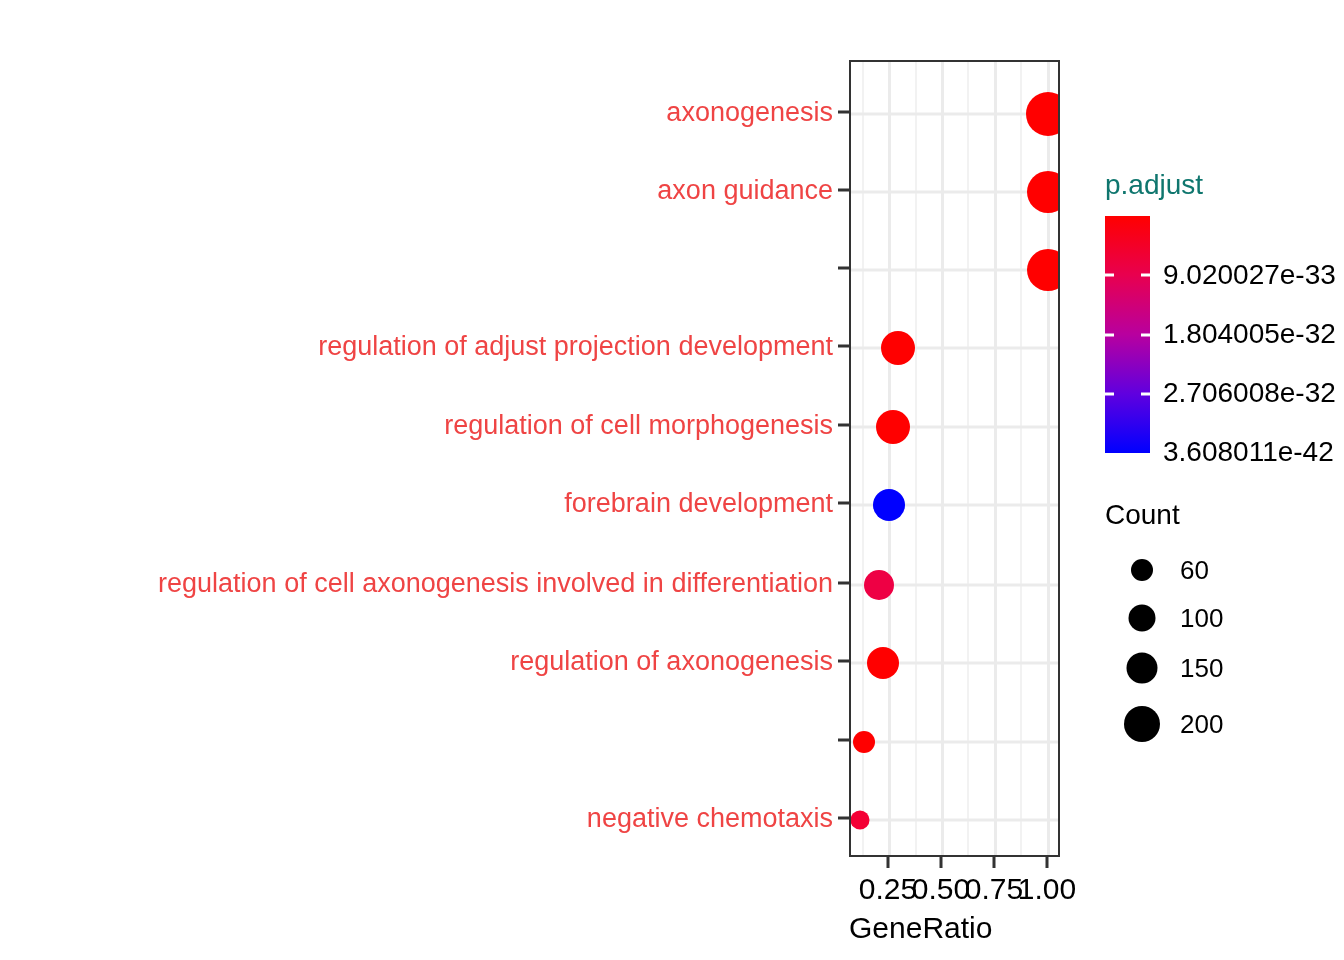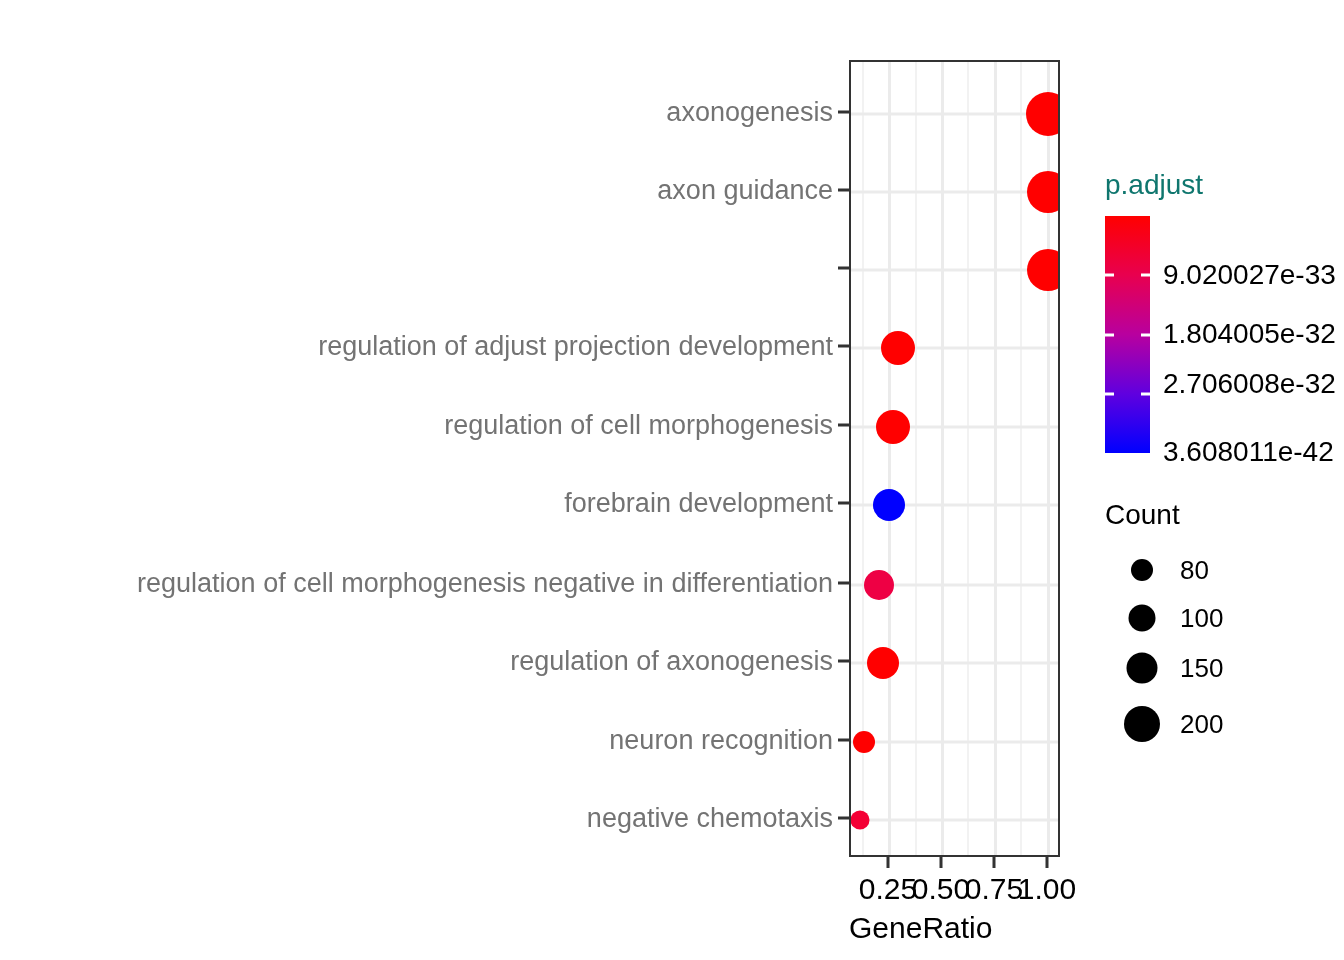--- a/index.html
+++ b/index.html
@@ -31,21 +31,21 @@
     width: 833px;
     height: 800px;
   }
   .ylabel {
     position: absolute;
     right: 0px;
     width: 833px;
     text-align: right;
     font-size: 27px;
     line-height: 27px;
-    color: #737373;
+    color: #ef4444;
     white-space: nowrap;
     transform: translateY(-50%);
   }
   .ytick {
     position: absolute;
     left: 838px;
     width: 11px;
     height: 3px;
     background: #333333;
     transform: translateY(-50%);
@@ -210,25 +210,24 @@
     <div class="ytick" style="top:52px"></div>
     <div class="ylabel" style="top:130px">axon guidance</div>
     <div class="ytick" style="top:130px"></div>
     <div class="ytick" style="top:208px"></div>
     <div class="ylabel" style="top:286px">regulation of adjust projection development</div>
     <div class="ytick" style="top:286px"></div>
     <div class="ylabel" style="top:365px">regulation of cell morphogenesis</div>
     <div class="ytick" style="top:365px"></div>
     <div class="ylabel" style="top:443px">forebrain development</div>
     <div class="ytick" style="top:443px"></div>
-    <div class="ylabel" style="top:523px">regulation of cell morphogenesis negative in differentiation</div>
+    <div class="ylabel" style="top:523px">regulation of cell axonogenesis involved in differentiation</div>
     <div class="ytick" style="top:523px"></div>
     <div class="ylabel" style="top:601px">regulation of axonogenesis</div>
     <div class="ytick" style="top:601px"></div>
-    <div class="ylabel" style="top:680px">neuron recognition</div>
     <div class="ytick" style="top:680px"></div>
     <div class="ylabel" style="top:758px">negative chemotaxis</div>
     <div class="ytick" style="top:758px"></div>
   </div>
 
   <div class="panel">
 
     <div class="vgrid-minor" style="left:11px"></div>
     <div class="vgrid-major" style="left:37px"></div>
     <div class="vgrid-minor" style="left:64px"></div>
@@ -282,28 +281,28 @@
     <div class="colorbar">
       <div class="cb-tick-l" style="top:59px"></div>
       <div class="cb-tick-r" style="top:59px"></div>
       <div class="cb-tick-l" style="top:119px"></div>
       <div class="cb-tick-r" style="top:119px"></div>
       <div class="cb-tick-l" style="top:178px"></div>
       <div class="cb-tick-r" style="top:178px"></div>
     </div>
     <div class="cb-label" style="top:105px">9.020027e-33</div>
     <div class="cb-label" style="top:164px">1.804005e-32</div>
-    <div class="cb-label" style="top:214px">2.706008e-32</div>
+    <div class="cb-label" style="top:223px">2.706008e-32</div>
     <div class="cb-label" style="top:282px">3.608011e-42</div>
   </div>
 
   <div class="legend-size">
     <div class="size-title">Count</div>
     <div class="size-dot" style="top:70px;  width:22px; height:22px;"></div>
-    <div class="size-label" style="top:70px">80</div>
+    <div class="size-label" style="top:70px">60</div>
     <div class="size-dot" style="top:118px; width:27px; height:27px;"></div>
     <div class="size-label" style="top:118px">100</div>
     <div class="size-dot" style="top:168px; width:31px; height:31px;"></div>
     <div class="size-label" style="top:168px">150</div>
     <div class="size-dot" style="top:224px; width:36px; height:36px;"></div>
     <div class="size-label" style="top:224px">200</div>
   </div>
 
 </div>
 

